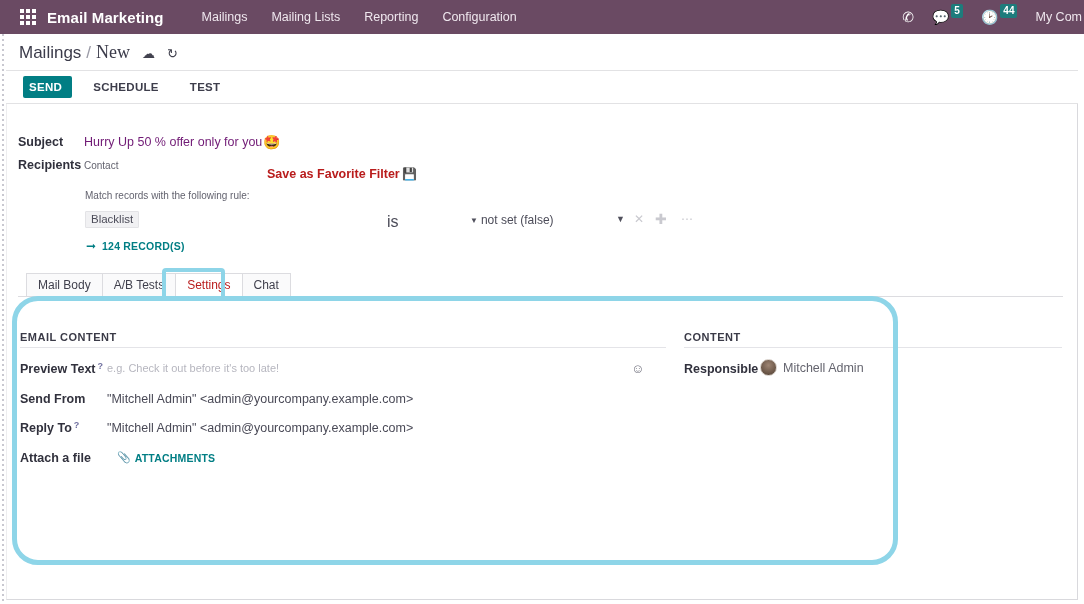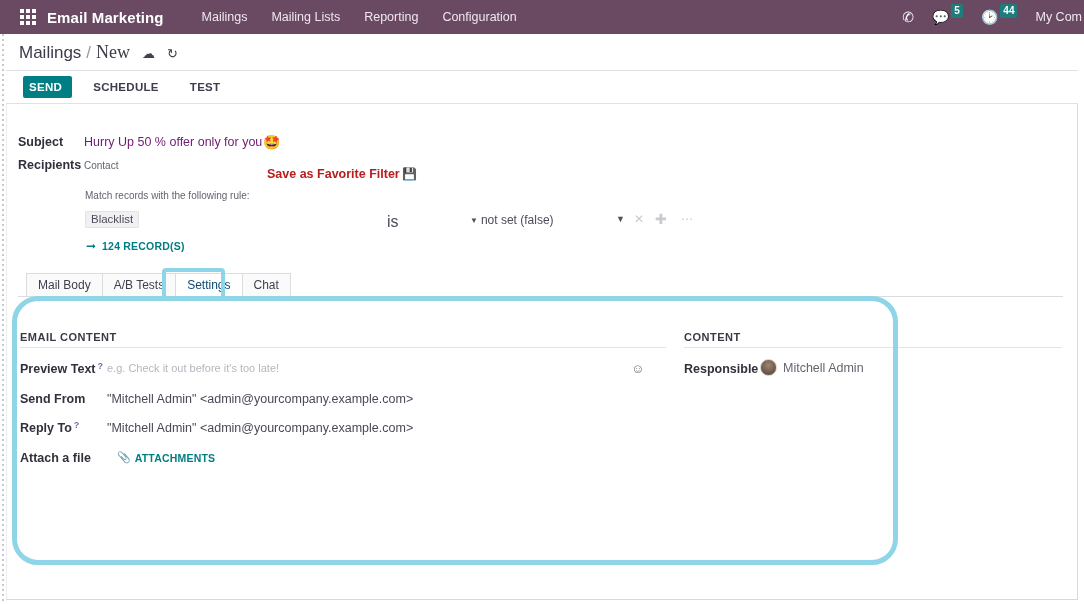--- a/index.html
+++ b/index.html
@@ -191,21 +191,21 @@
   .nb-tab {
     font-size: 12px; color: #3f3f4c;
     padding: 4px 11px 4px 11px;
     border: 1px solid #dcdce0;
     border-bottom: none;
     background: #fafafb;
     margin-right: -1px;
     cursor: pointer;
     line-height: 15px;
   }
-  .nb-tab.active { background: #ffffff; color: #0c4a6e; }
+  .nb-tab.active { background: #ffffff; color: #b91c1c; }
 
   
   .group-title {
     position: absolute;
     font-size: 11px; font-weight: bold; letter-spacing: .5px; color: #3a3a47;
   }
   .group-rule {
     position: absolute; height: 1px; background: #e4e4e8;
   }
   #email-content-title { left: 20px; top: 331px; }

